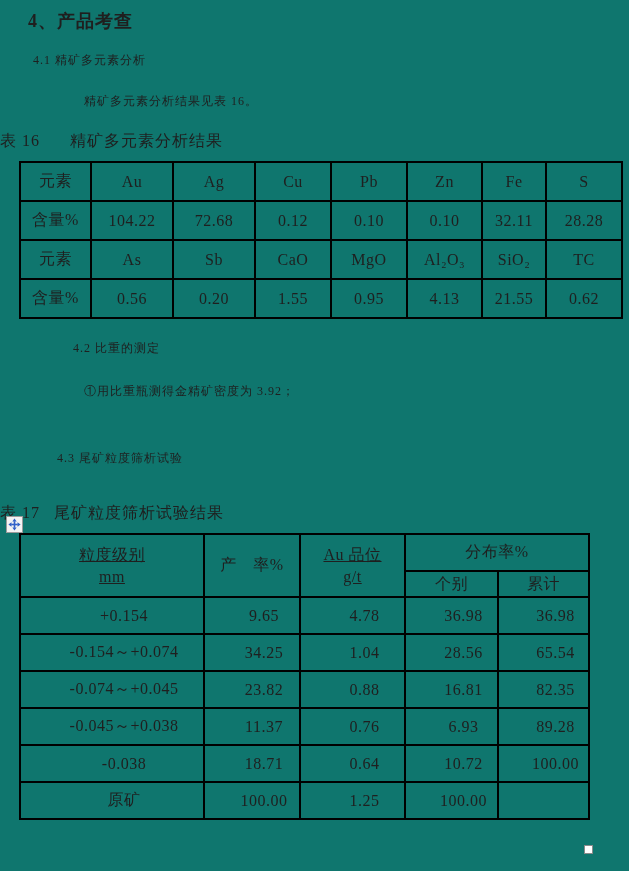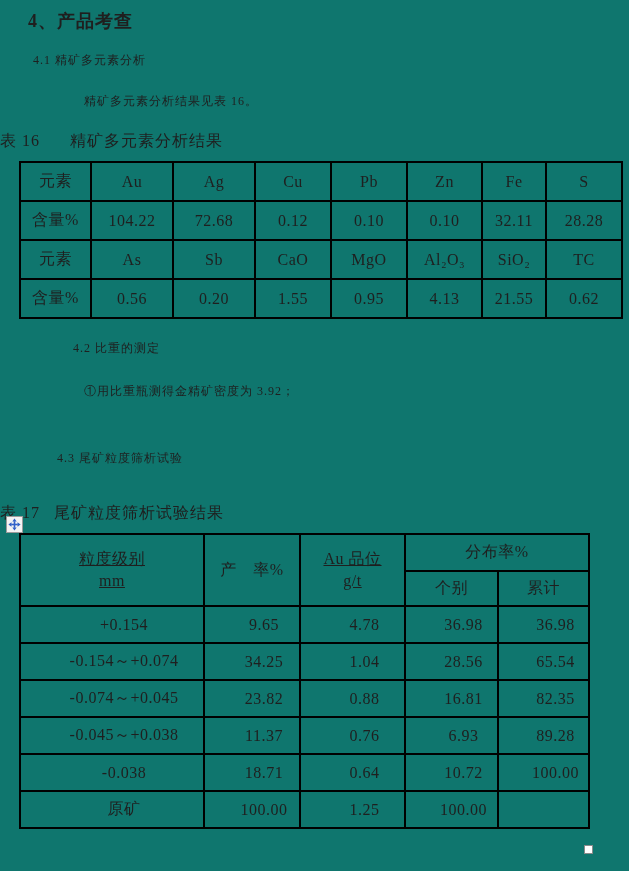--- a/index.html
+++ b/index.html
@@ -25,21 +25,21 @@
     text-align:center; vertical-align:middle;
     font-size:16px; font-weight:normal;
     letter-spacing:0.5px;
     padding:0;
     overflow:hidden;
   }
   #table16 { left:19px; top:161px; width:602px; }
   #table16 td { height:39px; }
   #table17 { left:19px; top:533px; width:569px; }
   #table17 .hdr-top td, #table17 .hdr-top th { height:37px; }
-  #table17 .hdr-bot td { height:35px; }
+  #table17 .hdr-bot td { height:26px; }
   #table17 tbody td { height:37px;padding-left:24px; }
   #table17 .two-line { line-height:1.35; padding:4px 0;text-decoration:underline; }
 
   .move-handle {
     position:absolute; left:6px; top:516px;
     width:17px; height:17px;
     background:#f3f3f3;
     border:1px solid #9a9a9a;
     display:flex; align-items:center; justify-content:center;
   }

